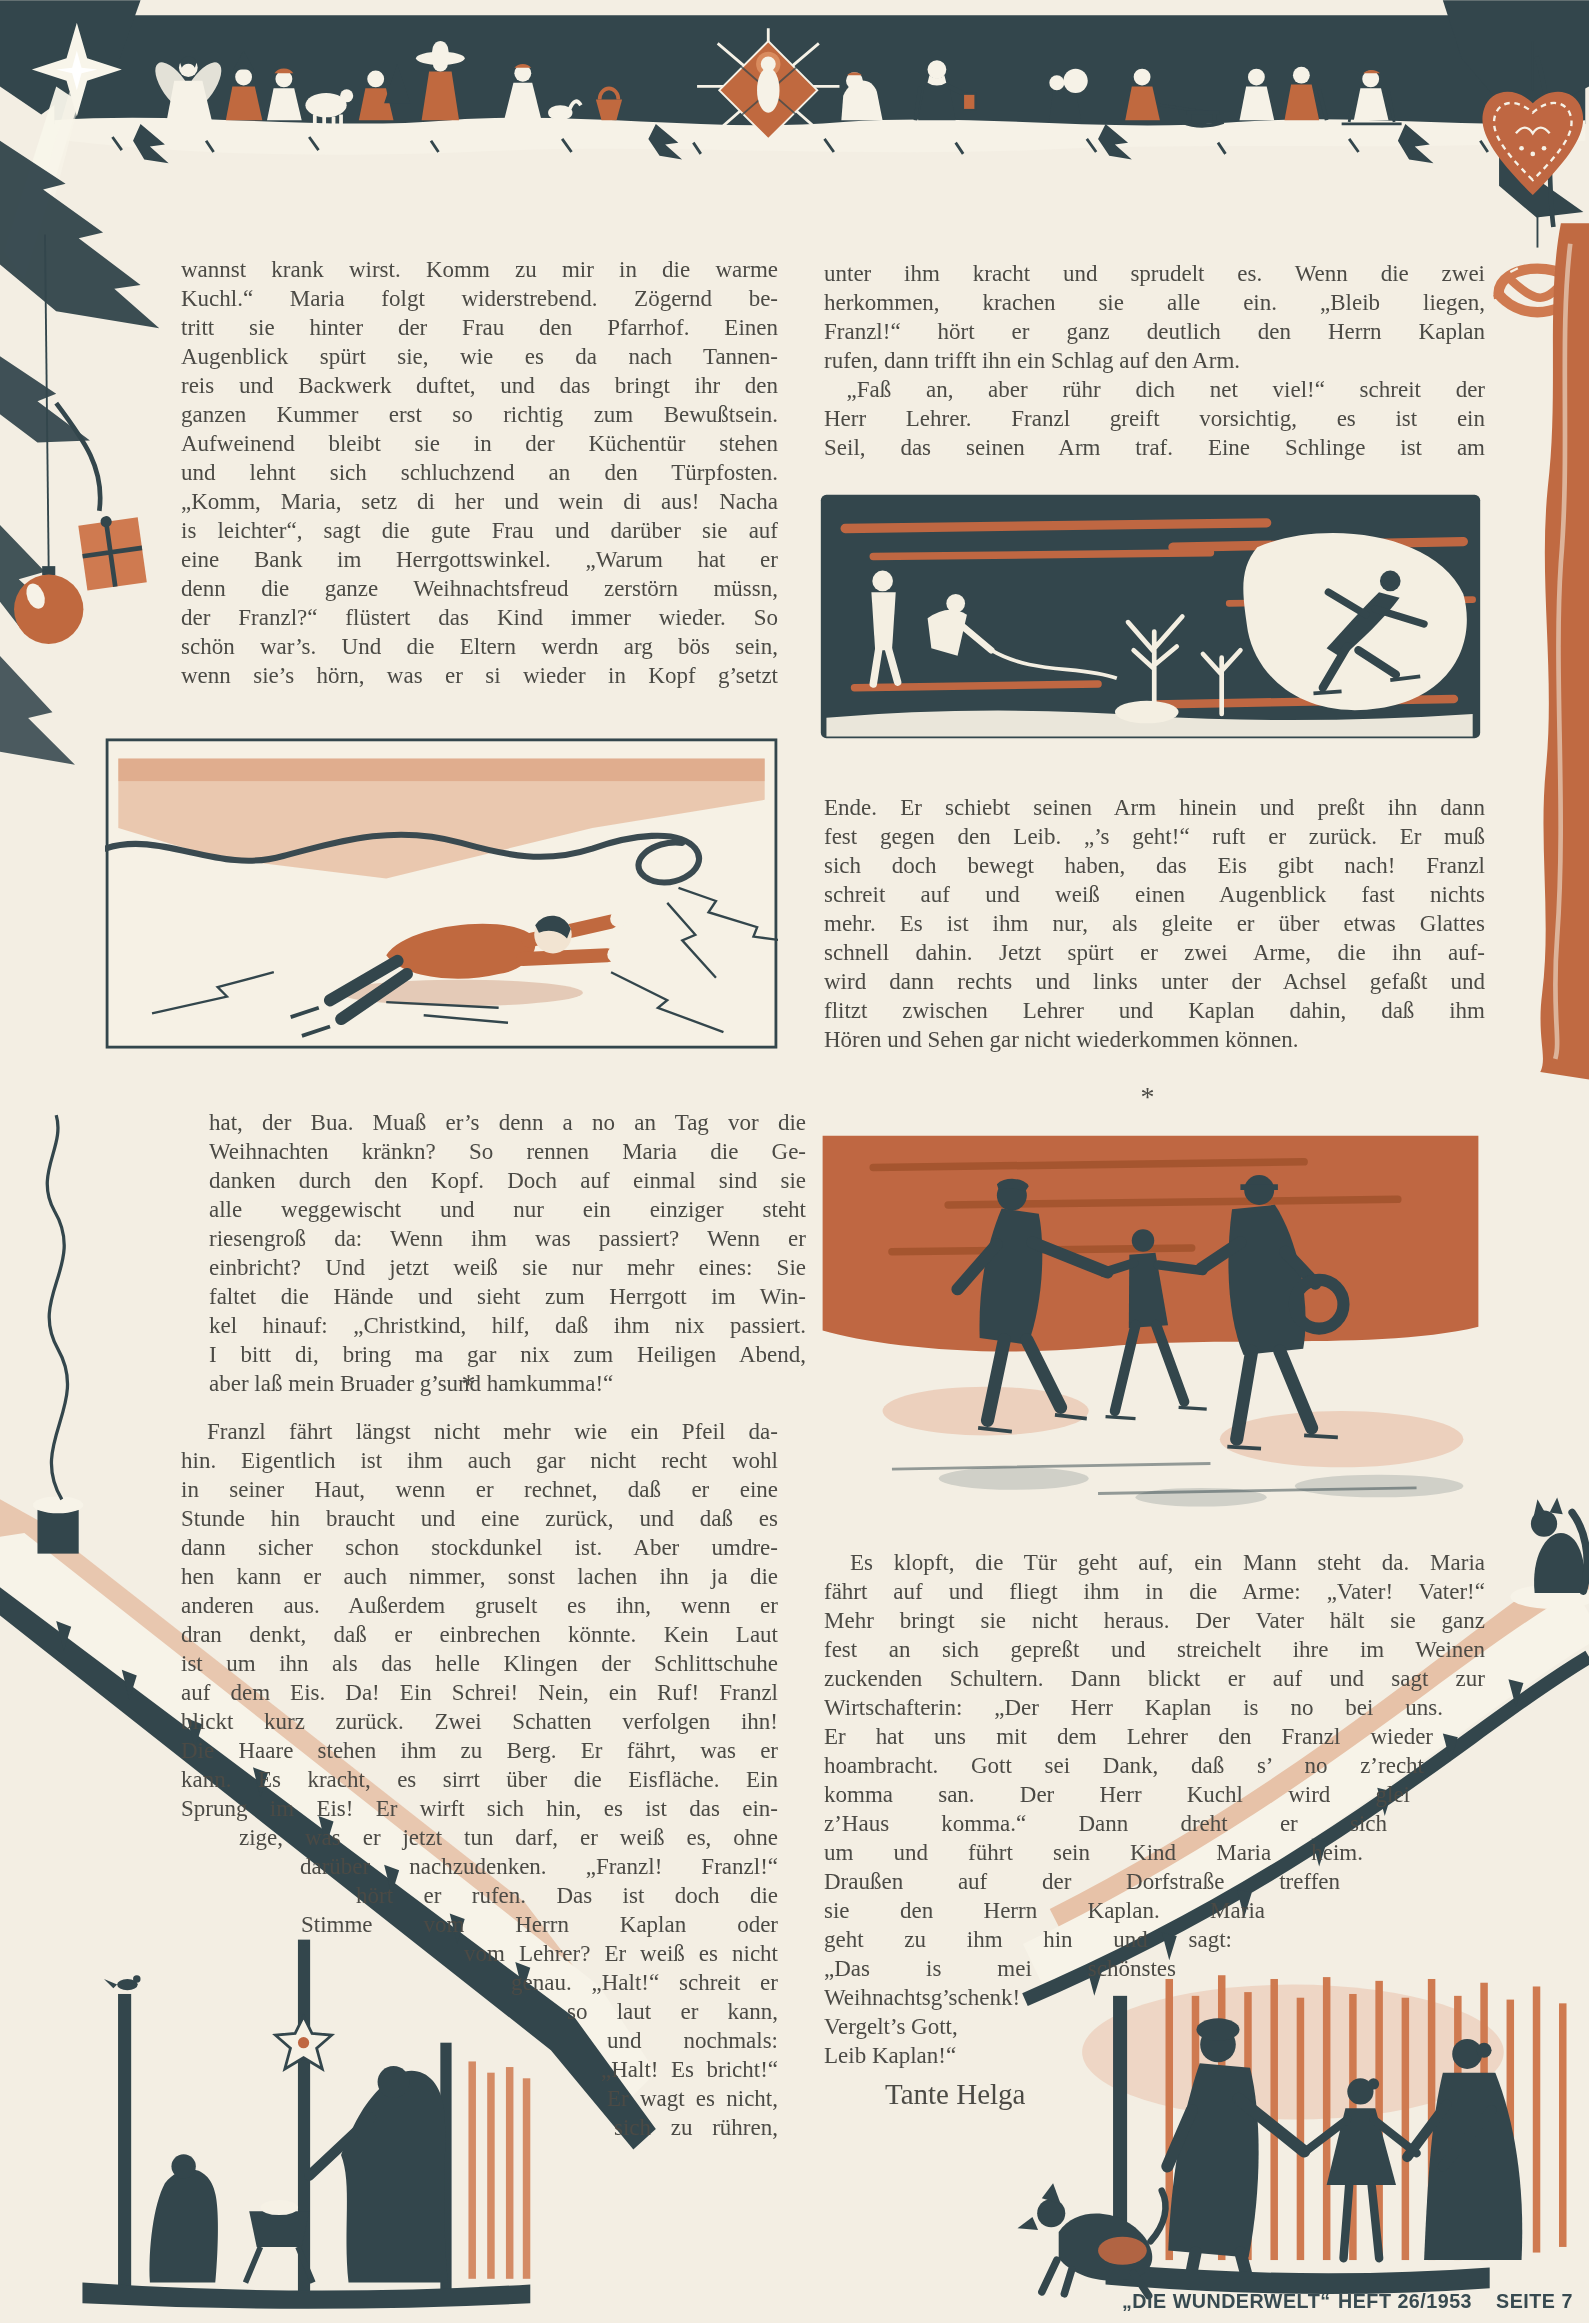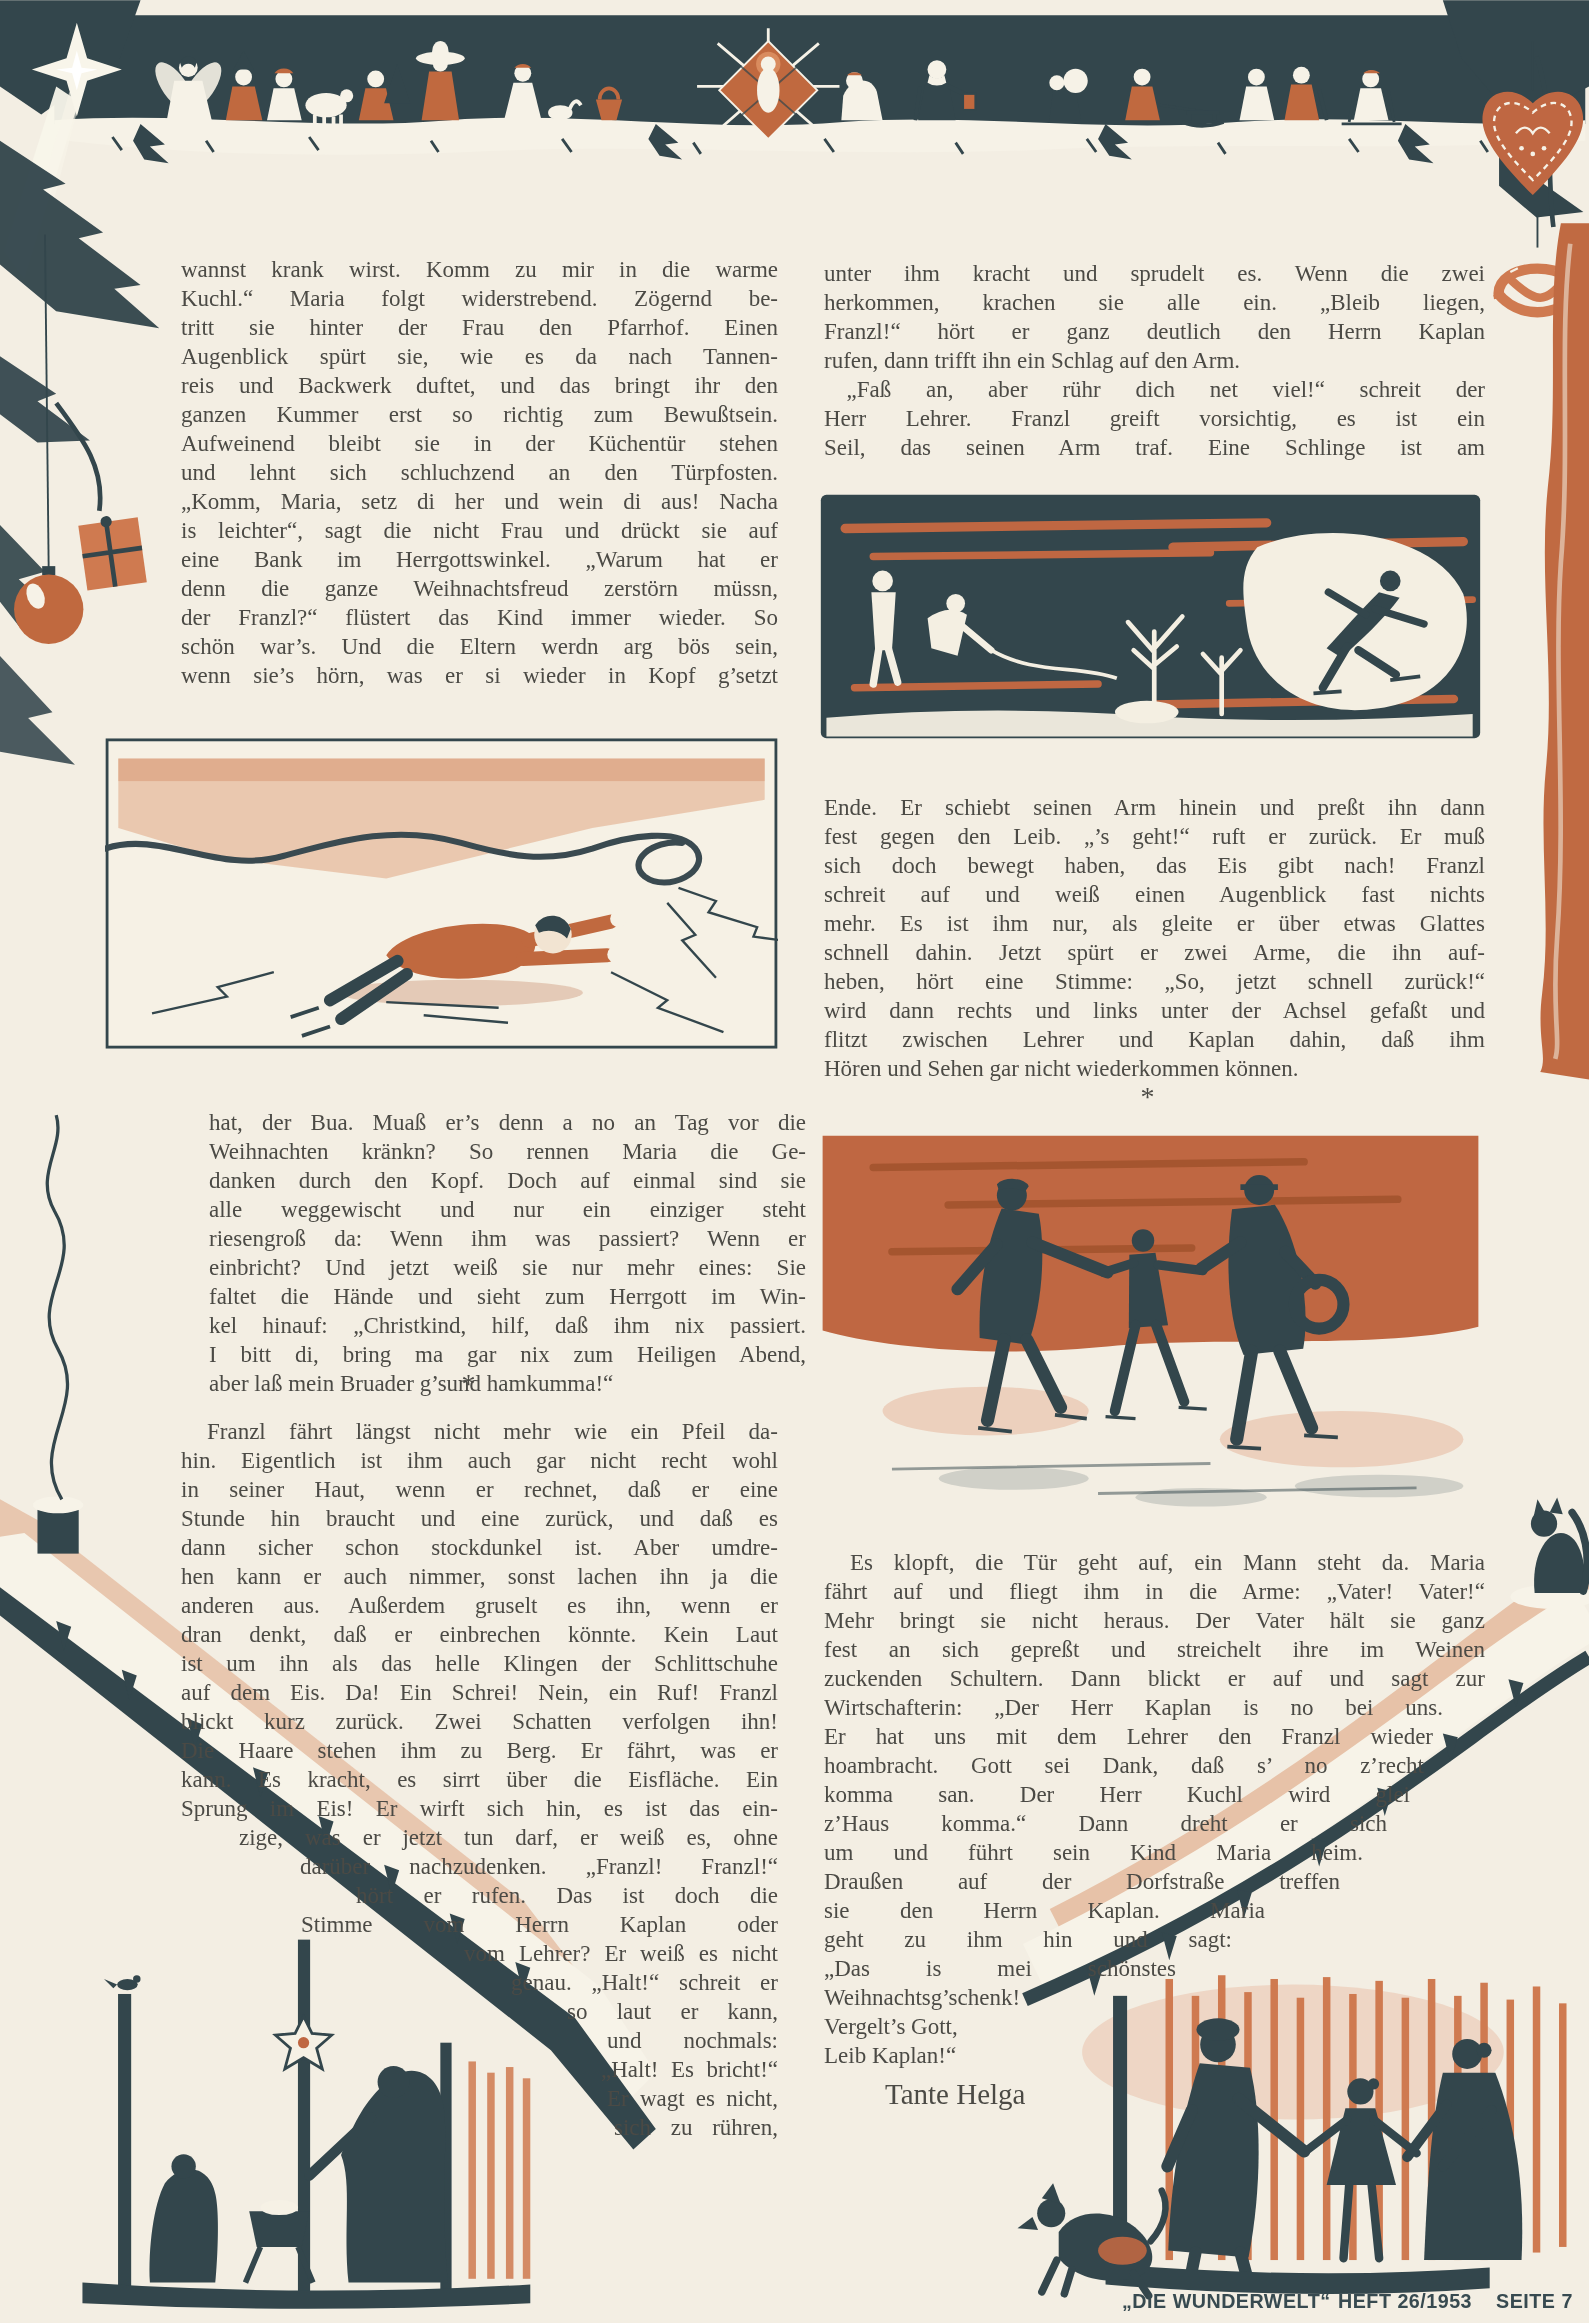--- a/index.html
+++ b/index.html
@@ -505,21 +505,21 @@
 <div id="lc1" class="col">
       <div class="tline">wannst krank wirst. Komm zu mir in die warme</div>
       <div class="tline">Kuchl.“ Maria folgt widerstrebend. Zögernd be-</div>
       <div class="tline">tritt sie hinter der Frau den Pfarrhof. Einen</div>
       <div class="tline">Augenblick spürt sie, wie es da nach Tannen-</div>
       <div class="tline">reis und Backwerk duftet, und das bringt ihr den</div>
       <div class="tline">ganzen Kummer erst so richtig zum Bewußtsein.</div>
       <div class="tline">Aufweinend bleibt sie in der Küchentür stehen</div>
       <div class="tline">und lehnt sich schluchzend an den Türpfosten.</div>
       <div class="tline">„Komm, Maria, setz di her und wein di aus! Nacha</div>
-      <div class="tline">is leichter“, sagt die nicht Frau und drückt sie auf</div>
+      <div class="tline">is leichter“, sagt die gute Frau und darüber sie auf</div>
       <div class="tline">eine Bank im Herrgottswinkel. „Warum hat er</div>
       <div class="tline">denn die ganze Weihnachtsfreud zerstörn müssn,</div>
       <div class="tline">der Franzl?“ flüstert das Kind immer wieder. So</div>
       <div class="tline">schön war’s. Und die Eltern werdn arg bös sein,</div>
       <div class="tline">wenn sie’s hörn, was er si wieder in Kopf g’setzt</div>
     </div>
 <div id="lc2" class="col">
       <div class="tline">hat, der Bua. Muaß er’s denn a no an Tag vor die</div>
       <div class="tline">Weihnachten kränkn? So rennen Maria die Ge-</div>
       <div class="tline">danken durch den Kopf. Doch auf einmal sind sie</div>
@@ -571,21 +571,20 @@
       <div class="tline">Herr Lehrer. Franzl greift vorsichtig, es ist ein</div>
       <div class="tline">Seil, das seinen Arm traf. Eine Schlinge ist am</div>
     </div>
 <div id="rc2" class="col">
       <div class="tline">Ende. Er schiebt seinen Arm hinein und preßt ihn dann</div>
       <div class="tline">fest gegen den Leib. „’s geht!“ ruft er zurück. Er muß</div>
       <div class="tline">sich doch bewegt haben, das Eis gibt nach! Franzl</div>
       <div class="tline">schreit auf und weiß einen Augenblick fast nichts</div>
       <div class="tline">mehr. Es ist ihm nur, als gleite er über etwas Glattes</div>
       <div class="tline">schnell dahin. Jetzt spürt er zwei Arme, die ihn auf-</div>
-      <div class="tline">heben, hört eine Stimme: „So, jetzt schnell zurück!“</div>
       <div class="tline">wird dann rechts und links unter der Achsel gefaßt und</div>
       <div class="tline">flitzt zwischen Lehrer und Kaplan dahin, daß ihm</div>
       <div class="tline">Hören und Sehen gar nicht wiederkommen können.</div>
     </div>
 <div id="rc3" class="col">
       <div class="tline">Es klopft, die Tür geht auf, ein Mann steht da. Maria</div>
       <div class="tline">fährt auf und fliegt ihm in die Arme: „Vater! Vater!“</div>
       <div class="tline">Mehr bringt sie nicht heraus. Der Vater hält sie ganz</div>
       <div class="tline">fest an sich gepreßt und streichelt ihre im Weinen</div>
       <div class="tline">zuckenden Schultern. Dann blickt er auf und sagt zur</div>

